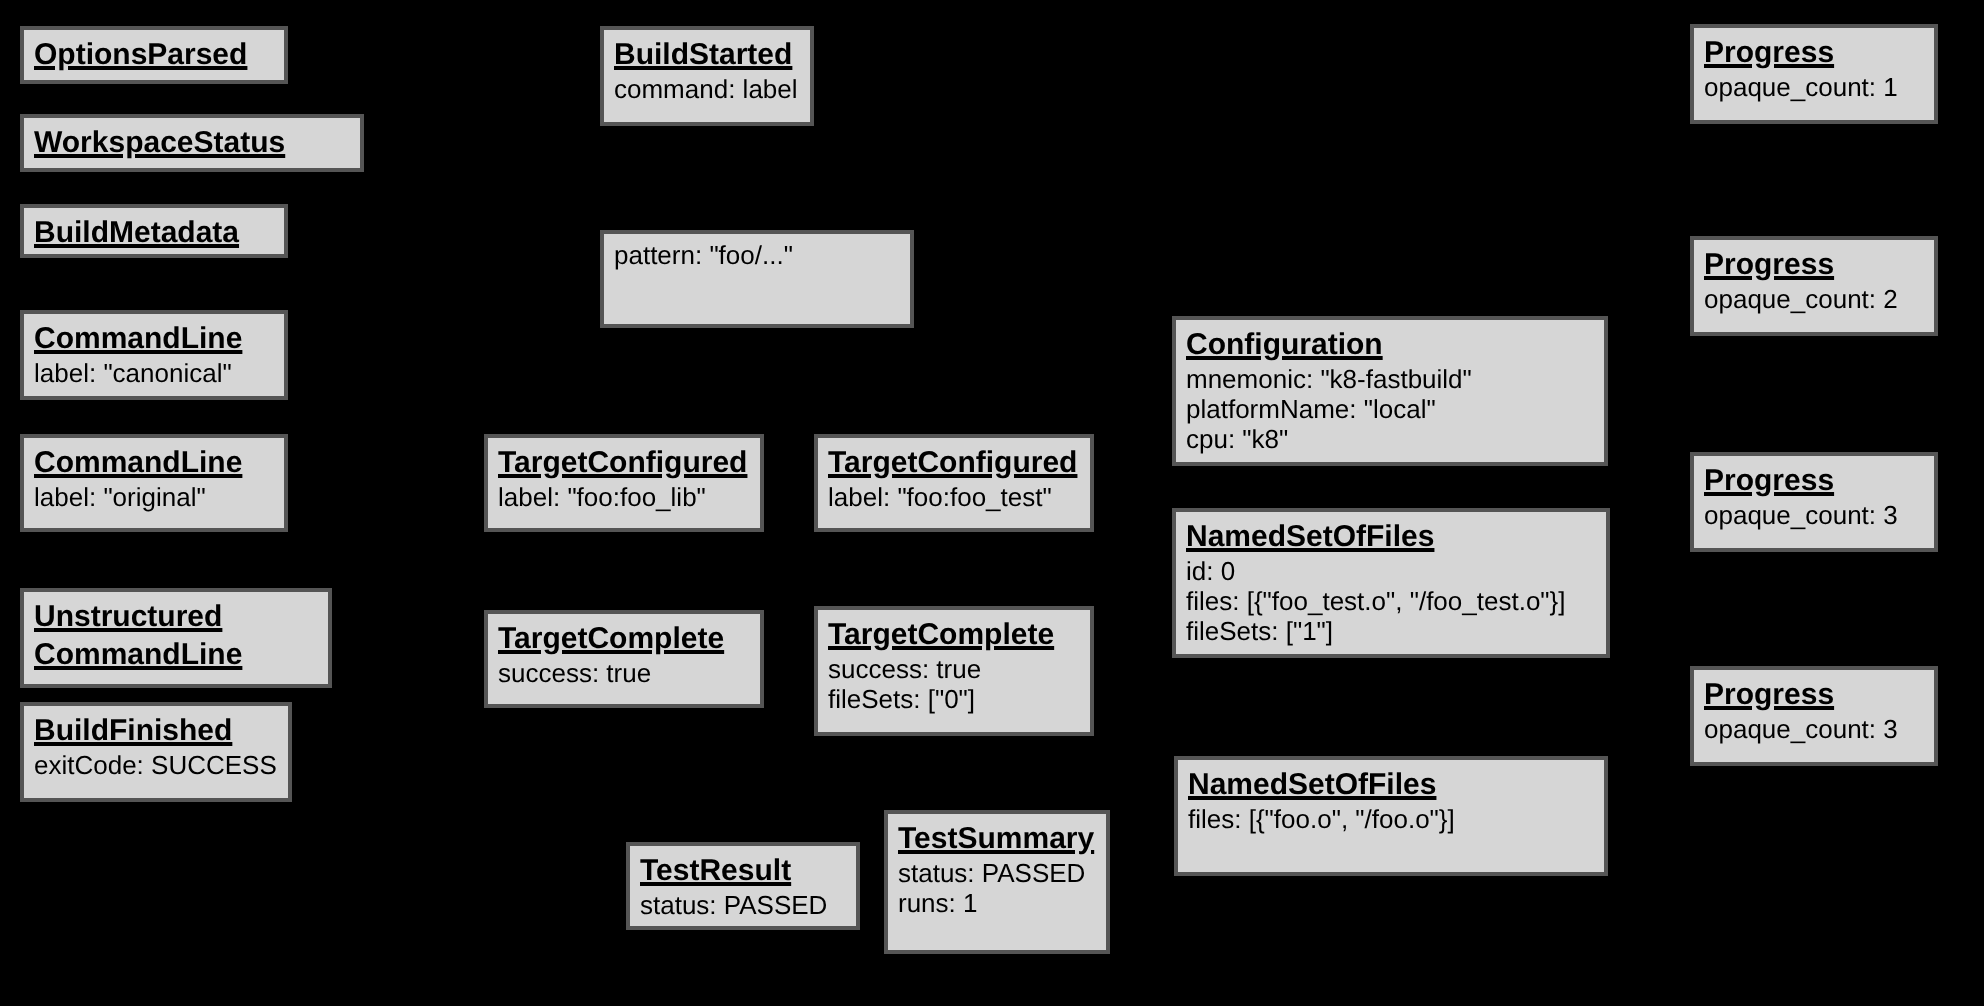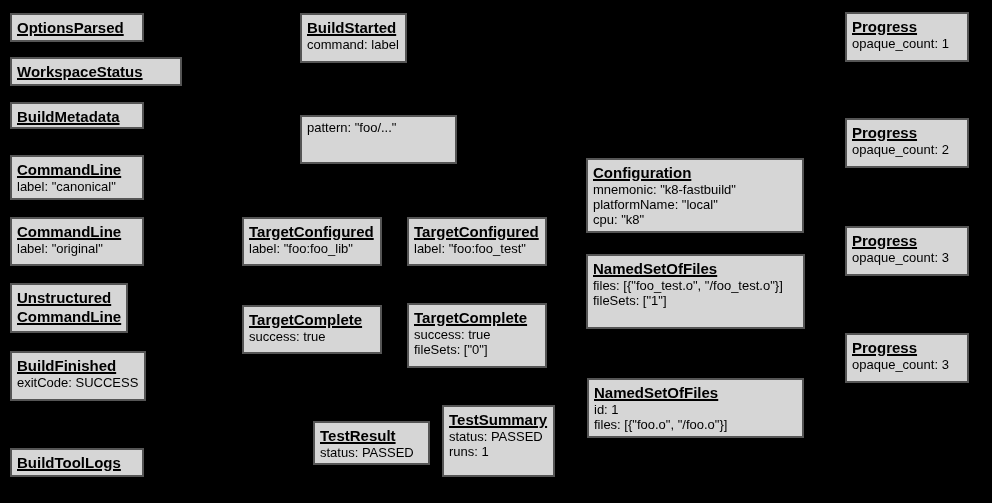--- a/index.html
+++ b/index.html
@@ -54,33 +54,30 @@
   <div class="node" style="left:10px;top:155px;width:134px;height:45px">
     <div class="t">CommandLine</div>
     <div class="a">label: "canonical"</div>
   </div>
 
   <div class="node" style="left:10px;top:217px;width:134px;height:49px">
     <div class="t">CommandLine</div>
     <div class="a">label: "original"</div>
   </div>
 
-  <div class="node" style="left:10px;top:283px;width:118px;height:50px">
+  <div class="node" style="left:10px;top:294px;width:156px;height:50px">
     <div class="t">Unstructured</div>
     <div class="t">CommandLine</div>
   </div>
 
   <div class="node" style="left:10px;top:351px;width:136px;height:50px">
     <div class="t">BuildFinished</div>
     <div class="a">exitCode: SUCCESS</div>
   </div>
 
-  <div class="node" style="left:10px;top:448px;width:134px;height:29px">
-    <div class="t">BuildToolLogs</div>
-  </div>
 
 
   <div class="node" style="left:300px;top:13px;width:107px;height:50px">
     <div class="t">BuildStarted</div>
     <div class="a">command: label</div>
   </div>
 
   <div class="node" style="left:300px;top:115px;width:157px;height:49px">
     <div class="a">pattern: "foo/..."</div>
   </div>
@@ -120,27 +117,27 @@
 
   <div class="node" style="left:586px;top:158px;width:218px;height:75px">
     <div class="t">Configuration</div>
     <div class="a">mnemonic: "k8-fastbuild"</div>
     <div class="a">platformName: "local"</div>
     <div class="a">cpu: "k8"</div>
   </div>
 
   <div class="node" style="left:586px;top:254px;width:219px;height:75px">
     <div class="t">NamedSetOfFiles</div>
+    <div class="a">id: 0</div>
     <div class="a">files: [{"foo_test.o", "/foo_test.o"}]</div>
     <div class="a">fileSets: ["1"]</div>
   </div>
 
   <div class="node" style="left:587px;top:378px;width:217px;height:60px">
     <div class="t">NamedSetOfFiles</div>
-    <div class="a">id: 1</div>
     <div class="a">files: [{"foo.o", "/foo.o"}]</div>
   </div>
 
   <div class="node" style="left:845px;top:12px;width:124px;height:50px">
     <div class="t">Progress</div>
     <div class="a">opaque_count: 1</div>
   </div>
 
   <div class="node" style="left:845px;top:118px;width:124px;height:50px">
     <div class="t">Progress</div>

